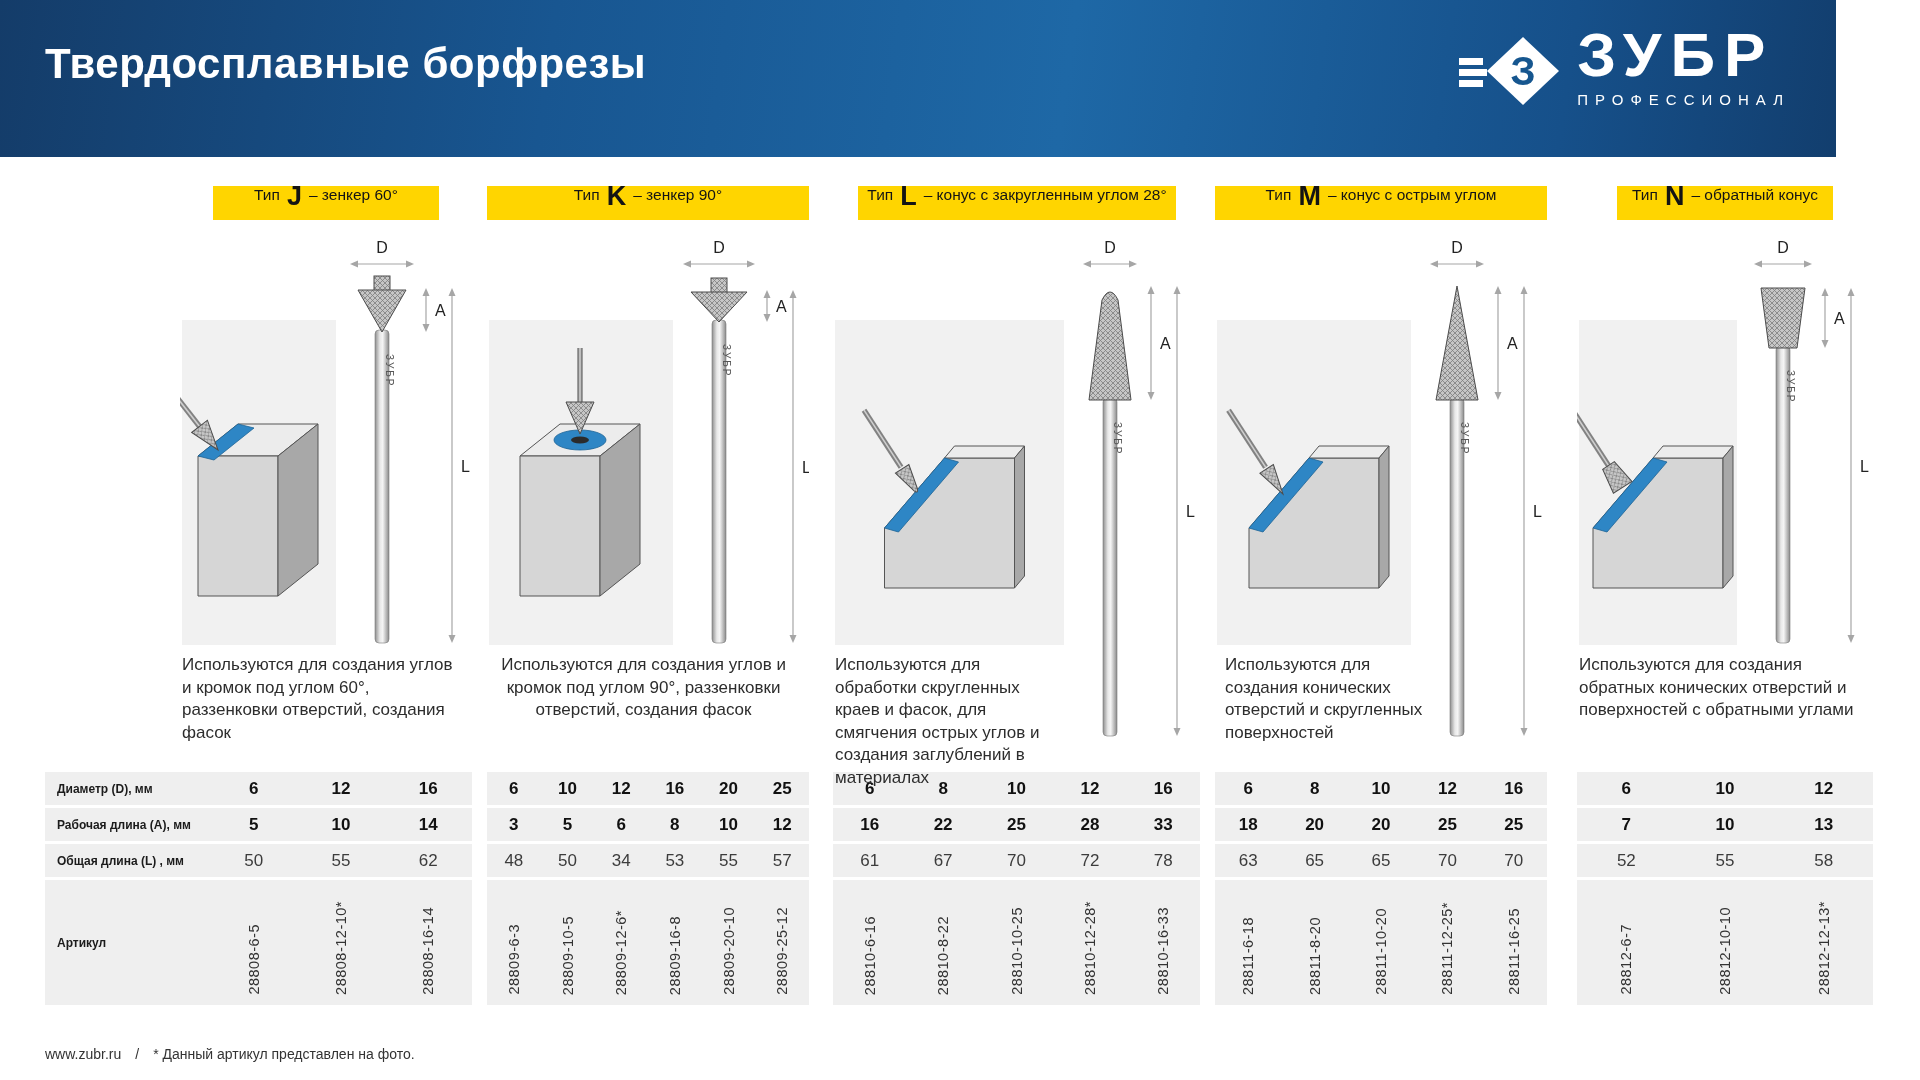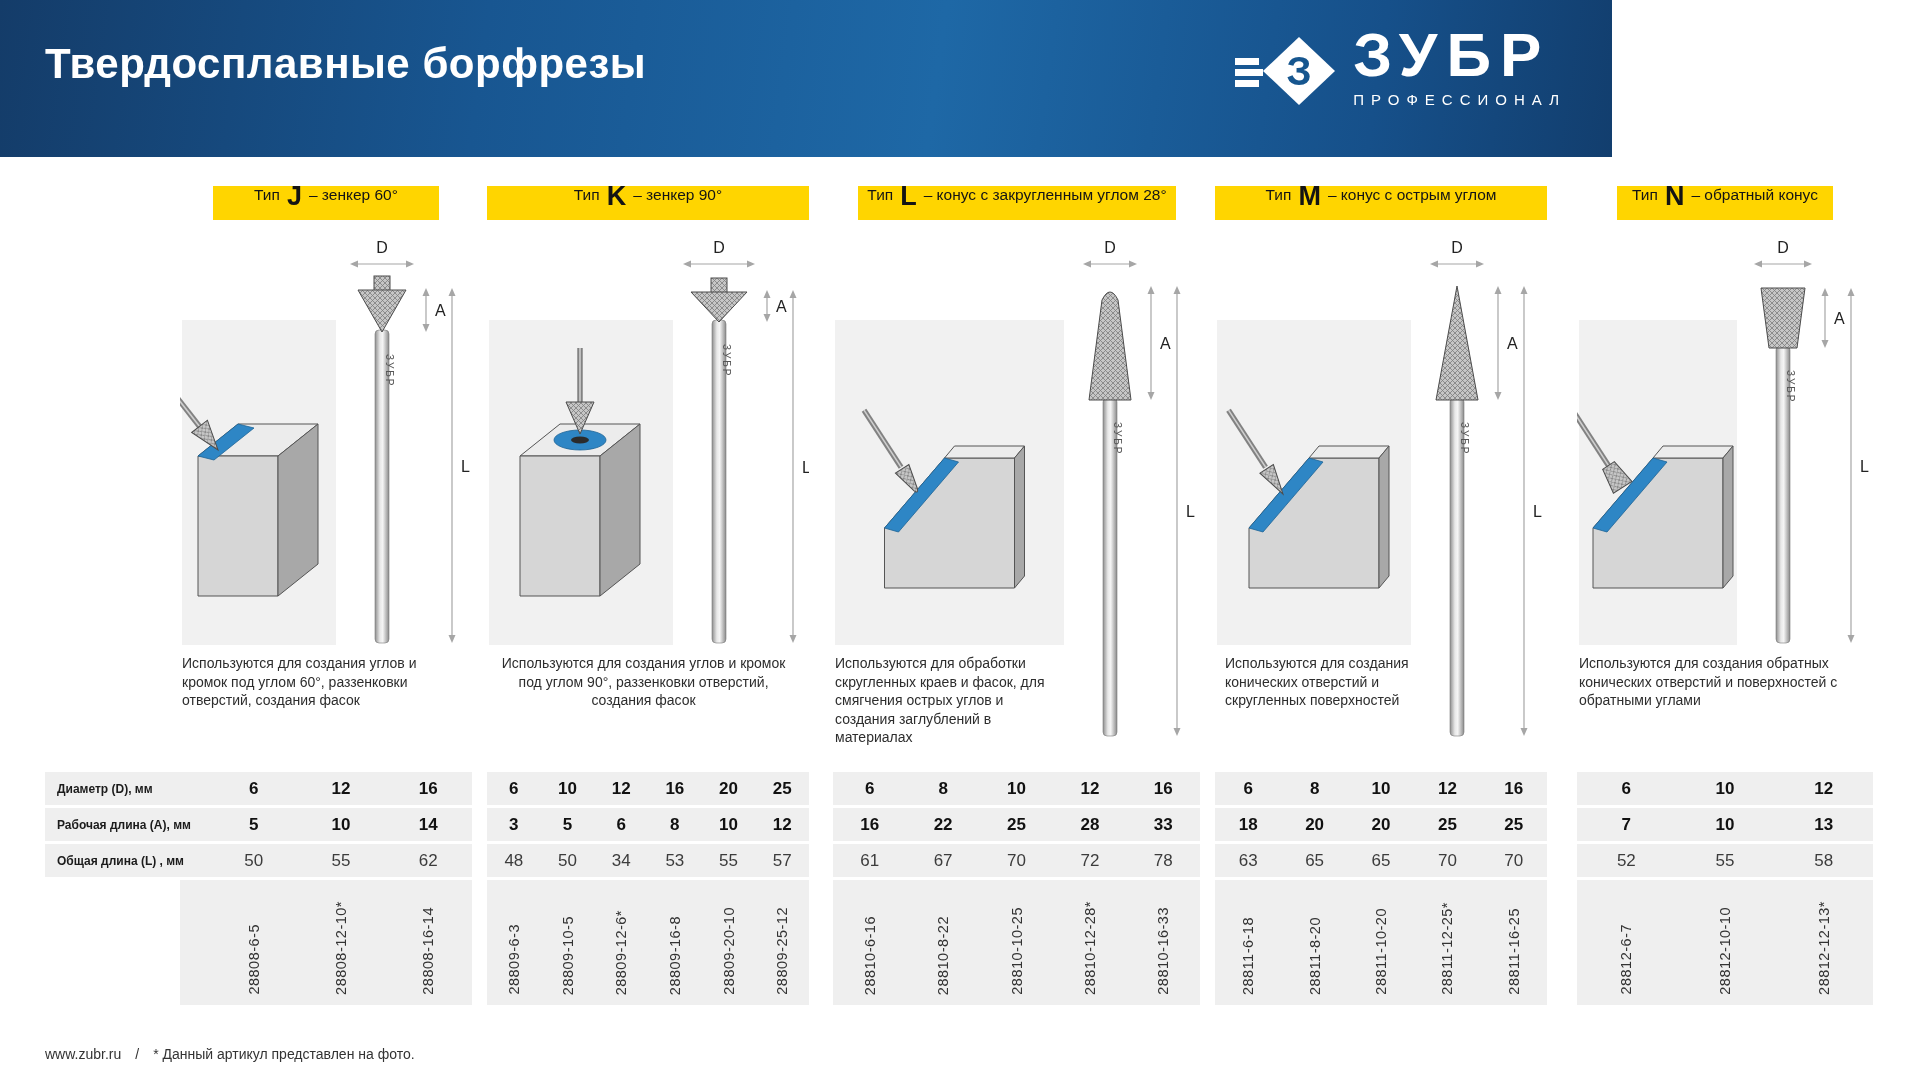--- a/index.html
+++ b/index.html
@@ -1,36 +1,36 @@
 <!DOCTYPE html>
 <html><head>
 <meta charset="utf-8">
 <style>
   html,body{margin:0;padding:0;background:#fff;}
   body{font-family:"Liberation Sans",sans-serif;}
   .page{position:relative;width:1920px;height:1080px;background:#fff;overflow:hidden;}
 
   
-  .hdr{position:absolute;top:0;left:0;width:1612px;height:157px;
+  .hdr{position:absolute;top:0;left:0;width:1836px;height:157px;
        background:linear-gradient(98deg,#143c69 0%,#185691 30%,#1e68a6 58%,#16508a 85%,#123e6e 100%);}
   .title{position:absolute;left:45px;top:40px;margin:0;color:#fff;font-size:42px;font-weight:700;letter-spacing:.5px;}
   .brand{position:absolute;right:46px;top:24px;display:flex;align-items:flex-start;gap:14px;}
   .brand-mark{margin-top:8px;}
   .brand-name{color:#fff;font-size:62px;font-weight:700;letter-spacing:9px;line-height:1;}
   .brand-sub{color:#fff;font-size:15px;letter-spacing:7px;text-align:right;margin-top:5px;}
 
   
   .content{position:absolute;inset:0;}
   .col{position:absolute;top:186px;}
   .badge{position:absolute;top:0;height:34px;background:#ffd500;display:flex;align-items:flex-start;justify-content:center;gap:7px;color:#141414;white-space:nowrap;}
   .b-pre,.b-suf{font-size:15.5px;}
   .b-letter{font-size:27px;font-weight:700;line-height:1;margin-top:-3px;}
   .tool-svg{position:absolute;top:42px;left:0;}
   .photo-card{fill:#f1f1f1;}
-  .desc{position:absolute;top:468px;left:2px;font-size:14px;line-height:1.33;color:#2d2d2d;z-index:3;}
+  .desc{position:absolute;top:468px;left:2px;font-size:17px;line-height:1.33;color:#2d2d2d;z-index:3;}
   .col-table{position:absolute;top:586px;left:0;width:100%;}
   .trow{display:flex;background:#efefef;margin-bottom:3px;align-items:center;height:33px;box-sizing:border-box;}
   .cell{flex:1;text-align:center;}
   .num-b{font-weight:700;font-size:17px;color:#111;}
   .num-r{font-size:17px;color:#3c3c3c;}
   .trow.art-row{height:125px;}
   .acell{display:flex;flex:1;justify-content:center;align-items:flex-end;height:100%;padding-bottom:10px;box-sizing:border-box;}
   .art{writing-mode:vertical-rl;transform:rotate(180deg);font-size:14.5px;color:#333;letter-spacing:.5px;}
 
   
@@ -94,20 +94,21 @@
           <stop offset="0.55" stop-color="#f5f5f5"></stop>
           <stop offset="1" stop-color="#8a8a8a"></stop>
         </linearGradient>
       </defs>
     </svg>
 
     <div class="labels">
       <div class="lrow">Диаметр (D), мм</div>
       <div class="lrow">Рабочая длина (A), мм</div>
       <div class="lrow">Общая длина (L) , мм</div>
+      <div class="lrow tall">Артикул</div>
     </div>
 
     <div id="cols-host">
   <div class="col" style="left:180px;width:292px;">
     <div class="badge" style="left:33px;width:226px;">
       <span class="b-pre">Тип</span>
       <span class="b-letter">J</span>
       <span class="b-suf">– зенкер 60°</span>
     </div>
     <svg class="tool-svg" width="292" height="430" viewBox="0 0 292 430">

